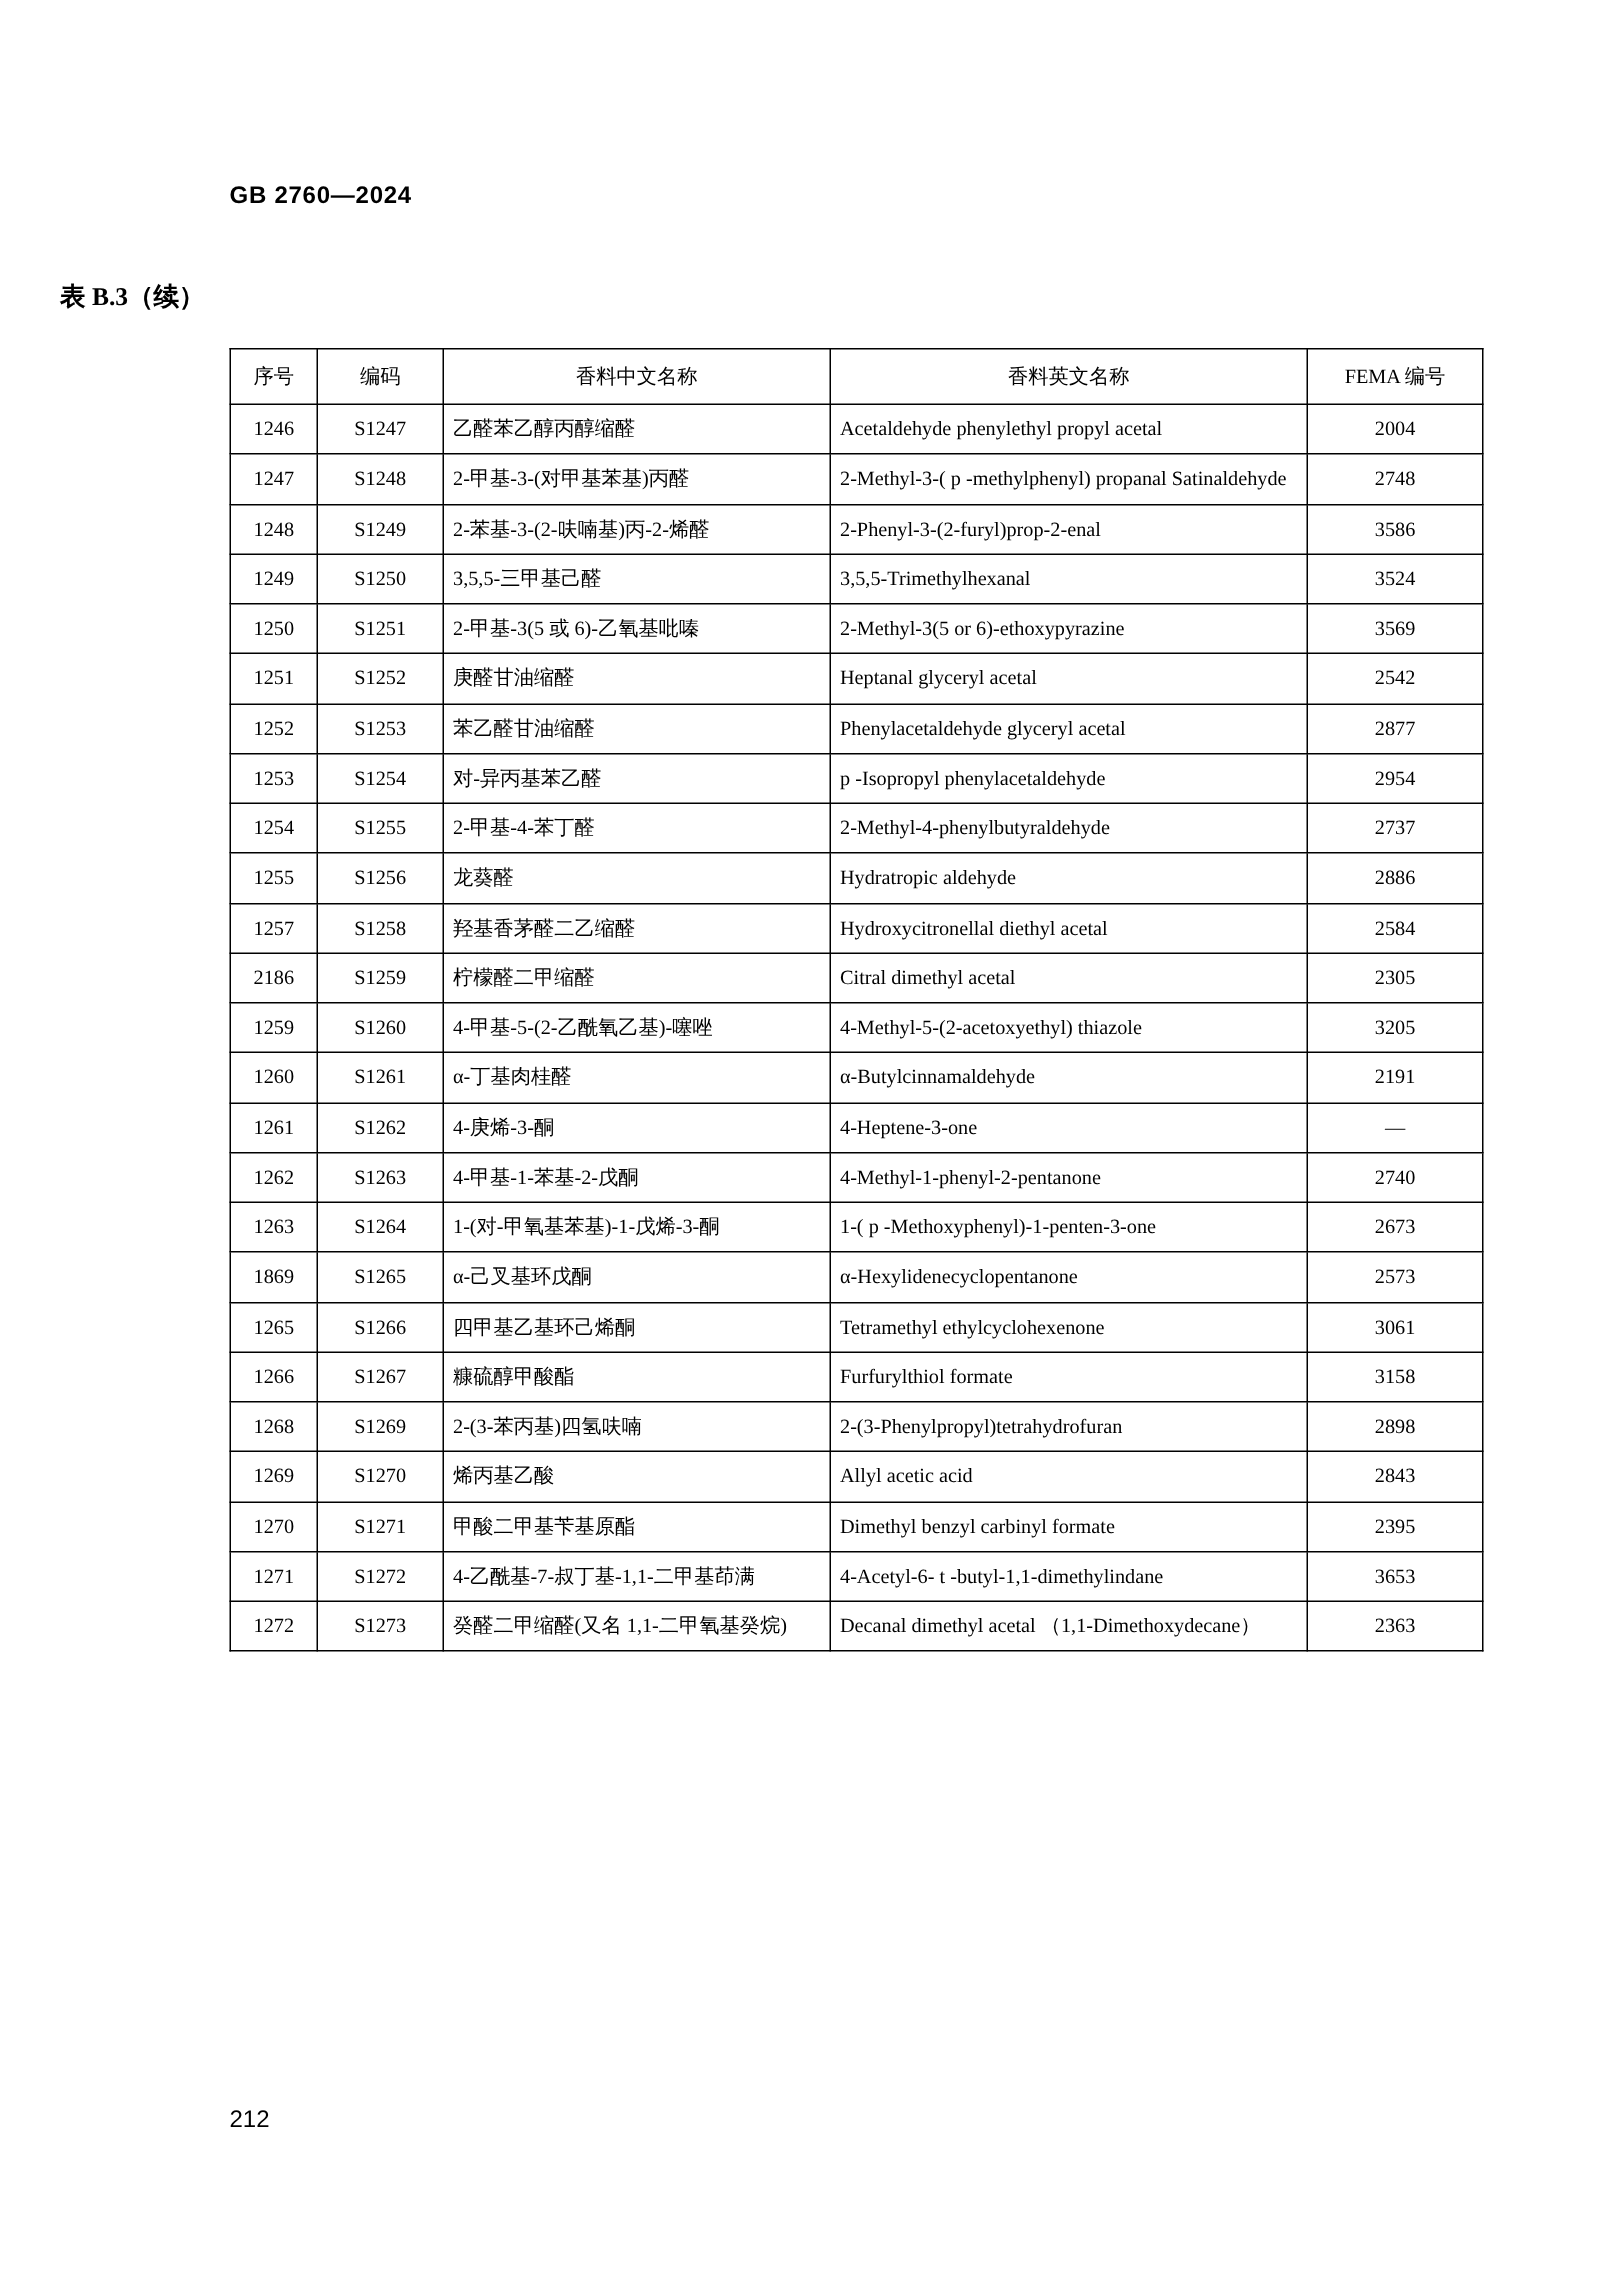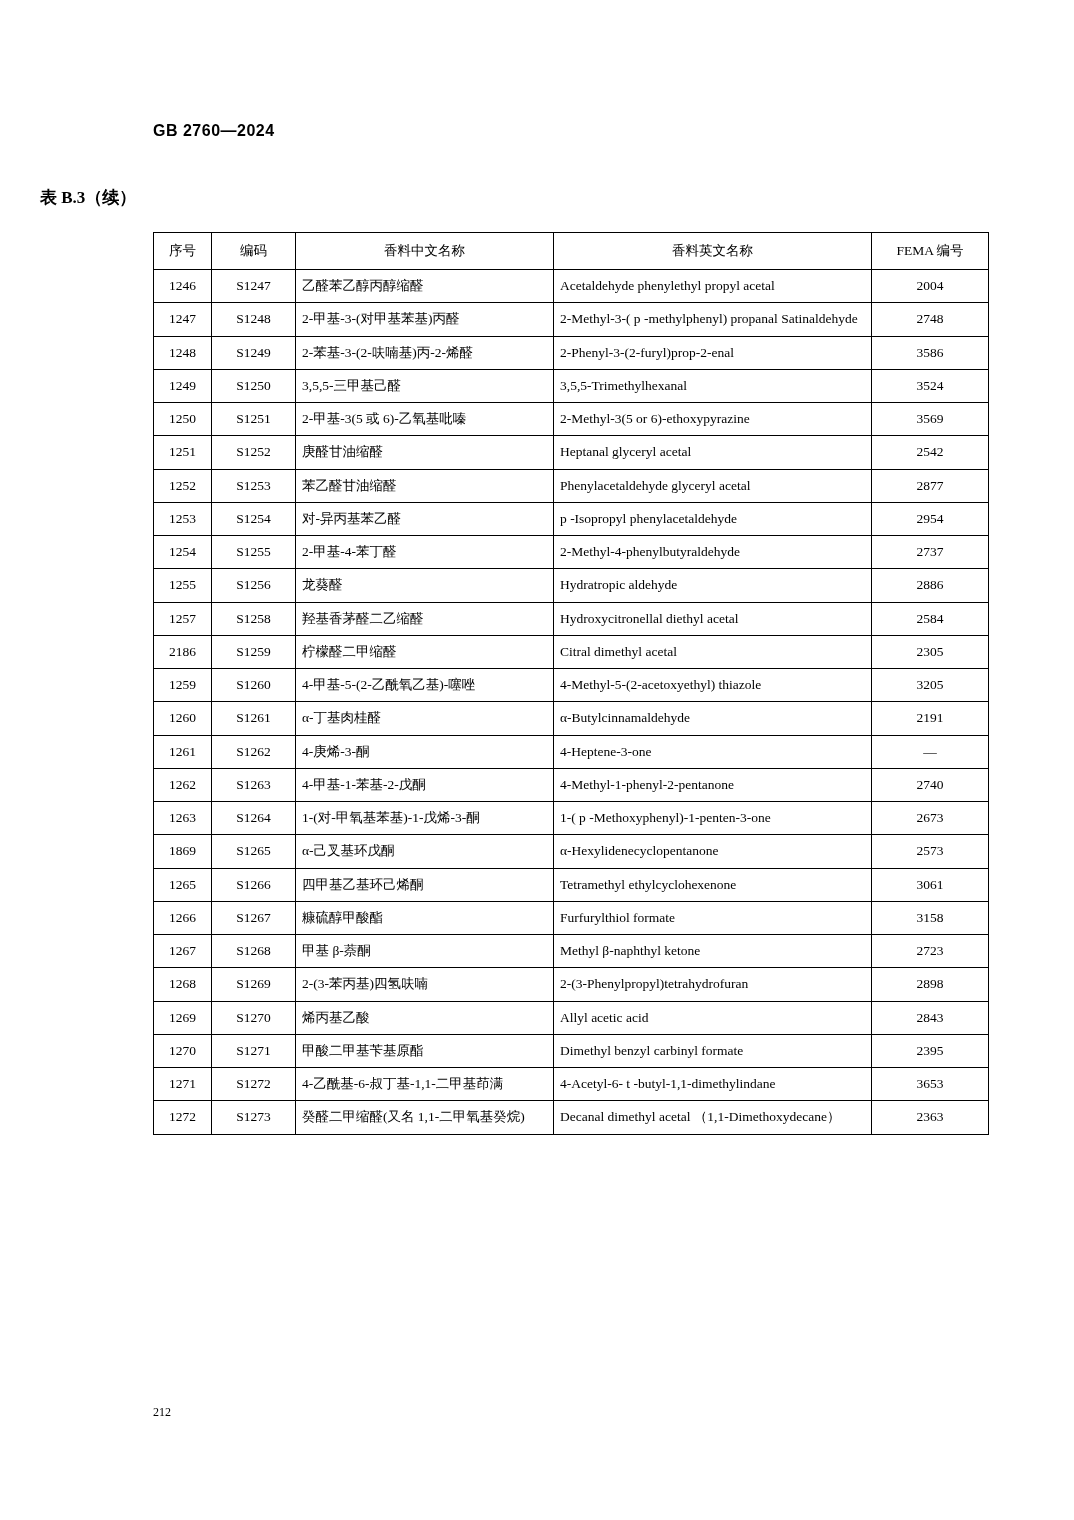--- a/index.html
+++ b/index.html
@@ -82,22 +82,22 @@
   td.en {
     text-align: left;
     padding-left: 10px;
     font-family: "Liberation Serif", serif;
     line-height: 1.5;
   }
   .page-number {
     position: absolute;
     left: 113px;
     top: 1405px;
-    font-family: Liberation Serif, serif;
-    font-size: 12px;
+    font-family: Liberation Sans, sans-serif;
+    font-size: 16px;
   }
 </style>
 </head>
 <body>
 
 <div class="page">
 
   <div class="header-std">GB 2760—2024</div>
 
   <div class="table-caption">表 B.3（续）</div>
@@ -255,27 +255,20 @@
             <td class="fema">3061</td>
           </tr>
           <tr>
             <td class="no">1266</td>
             <td class="code">S1267</td>
             <td class="cn">糠硫醇甲酸酯</td>
             <td class="en">Furfurylthiol formate</td>
             <td class="fema">3158</td>
           </tr>
           <tr>
-            <td class="no">1267</td>
-            <td class="code">S1268</td>
-            <td class="cn">甲基 β-萘酮</td>
-            <td class="en">Methyl β-naphthyl ketone</td>
-            <td class="fema">2723</td>
-          </tr>
-          <tr>
             <td class="no">1268</td>
             <td class="code">S1269</td>
             <td class="cn">2-(3-苯丙基)四氢呋喃</td>
             <td class="en">2-(3-Phenylpropyl)tetrahydrofuran</td>
             <td class="fema">2898</td>
           </tr>
           <tr>
             <td class="no">1269</td>
             <td class="code">S1270</td>
             <td class="cn">烯丙基乙酸</td>
@@ -285,21 +278,21 @@
           <tr>
             <td class="no">1270</td>
             <td class="code">S1271</td>
             <td class="cn">甲酸二甲基苄基原酯</td>
             <td class="en">Dimethyl benzyl carbinyl formate</td>
             <td class="fema">2395</td>
           </tr>
           <tr>
             <td class="no">1271</td>
             <td class="code">S1272</td>
-            <td class="cn">4-乙酰基-6-叔丁基-1,1-二甲基茚满</td>
+            <td class="cn">4-乙酰基-7-叔丁基-1,1-二甲基茚满</td>
             <td class="en">4-Acetyl-6- t -butyl-1,1-dimethylindane</td>
             <td class="fema">3653</td>
           </tr>
           <tr>
             <td class="no">1272</td>
             <td class="code">S1273</td>
             <td class="cn">癸醛二甲缩醛(又名 1,1-二甲氧基癸烷)</td>
             <td class="en">Decanal dimethyl acetal （1,1-Dimethoxydecane）</td>
             <td class="fema">2363</td>
           </tr>

